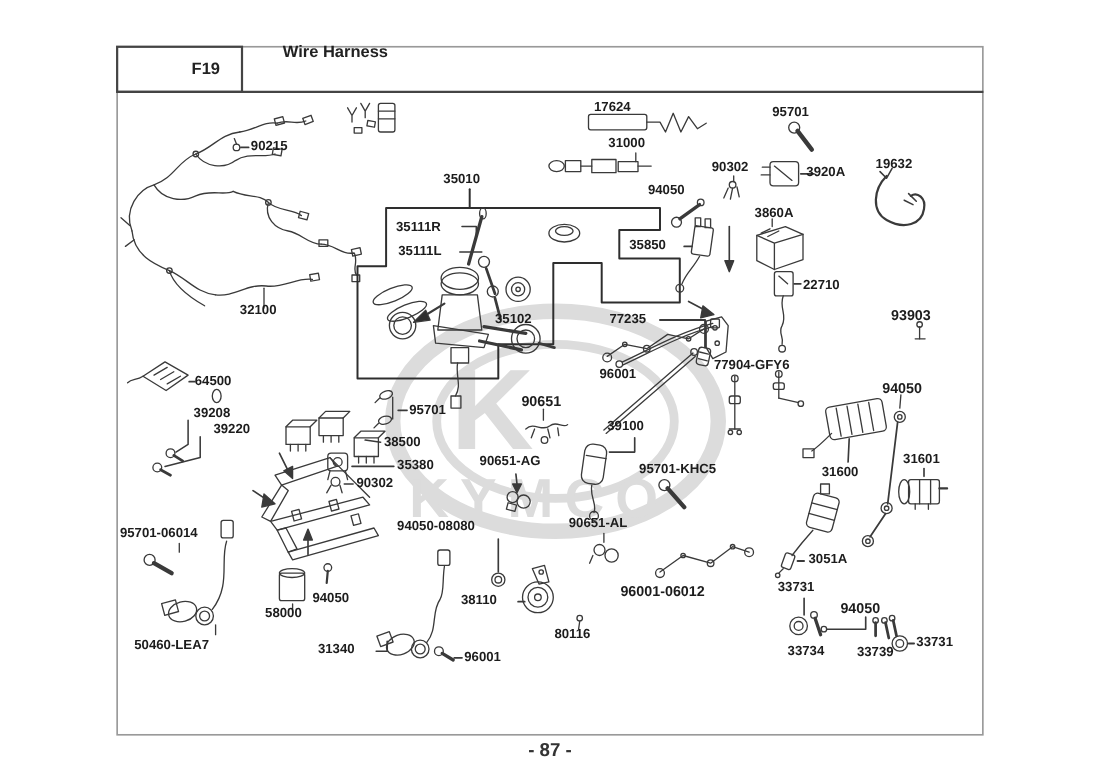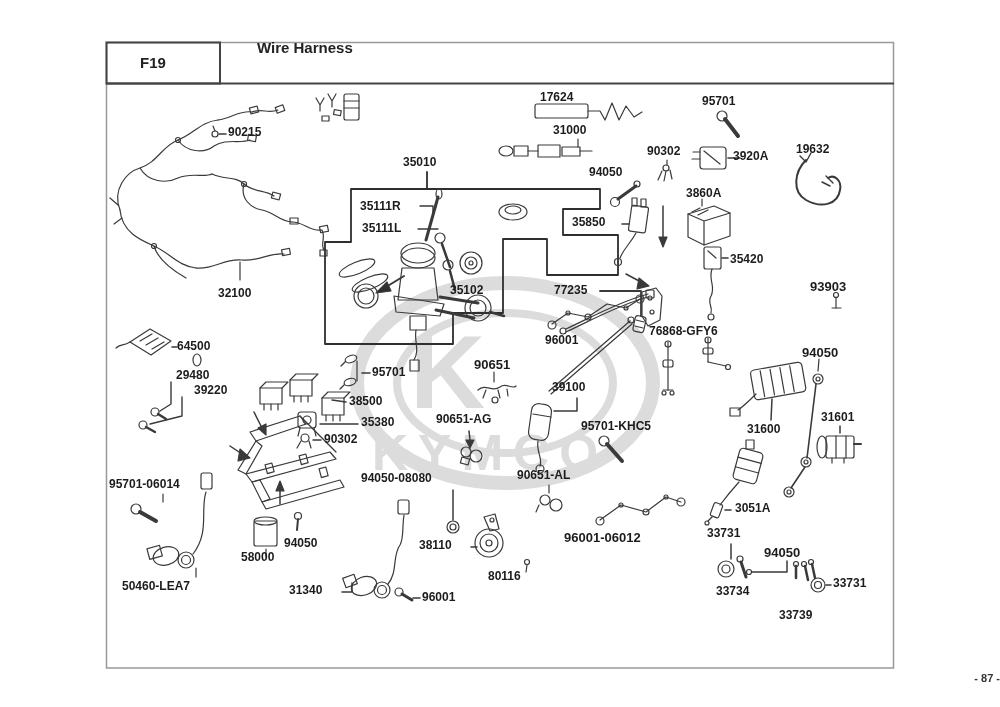--- a/index.html
+++ b/index.html
@@ -3,22 +3,22 @@
 <meta charset="utf-8">
 <style>
   html,body{margin:0;padding:0;background:#fff;}
   .page{position:relative;width:1000px;height:707px;background:#ffffff;overflow:hidden;
         font-family:"Liberation Sans",sans-serif;}
   svg{position:absolute;left:0;top:0;}
   .lbl{position:absolute;font-weight:bold;font-size:12px;line-height:1;color:#1c1c1c;
        white-space:nowrap;letter-spacing:0px;}
   .lbl.sm{font-size:13px;}
   .hdr{position:absolute;font-weight:bold;font-size:15px;color:#222;}
-  .ftr{position:absolute;font-weight:bold;font-size:11px;color:#333;left:0;width:1000px;
-       text-align:right;top:672px;}
+  .ftr{position:absolute;font-weight:bold;font-size:17px;color:#333;left:0;width:1000px;
+       text-align:center;top:672px;}
 </style>
 </head>
 <body>
 
 <div class="page">
 
 <svg width="1000" height="707" viewBox="0 0 1000 707">
 
   <g>
     <ellipse cx="505" cy="383" rx="148" ry="100" fill="none" stroke="#dcdcdc" stroke-width="14"></ellipse>
@@ -482,70 +482,70 @@
     </g>
 
     <g>
       <circle cx="818" cy="585" r="7"></circle>
           <circle cx="818" cy="585" r="3.5"></circle>
       <line x1="826" y1="585" x2="831" y2="585" stroke-width="1.6"></line>
     </g>
   </g>
 </svg>
 
-<div class="hdr" style="left:106px;top:54px;width:94px;text-align:center;">F19</div>
+<div class="hdr" style="left:106px;top:54px;width:94px;text-align:right;">F19</div>
 <div class="hdr" style="left:257px;top:39px;">Wire Harness</div>
 
 <div class="lbl" style="left:228px;top:126px">90215</div>
-<div class="lbl" style="left:218px;top:287px">32100</div>
+<div class="lbl" style="left:218px;top:275px">32100</div>
 <div class="lbl" style="left:403px;top:156px">35010</div>
 <div class="lbl" style="left:360px;top:200px">35111R</div>
 <div class="lbl" style="left:362px;top:222px">35111L</div>
 <div class="lbl" style="left:450px;top:284px">35102</div>
 <div class="lbl" style="left:540px;top:91px">17624</div>
 <div class="lbl" style="left:553px;top:124px">31000</div>
 <div class="lbl" style="left:702px;top:95px">95701</div>
 <div class="lbl" style="left:647px;top:145px">90302</div>
 <div class="lbl" style="left:733px;top:150px">3920A</div>
 <div class="lbl" style="left:796px;top:143px">19632</div>
 <div class="lbl" style="left:589px;top:166px">94050</div>
 <div class="lbl" style="left:686px;top:187px">3860A</div>
 <div class="lbl" style="left:572px;top:216px">35850</div>
-<div class="lbl" style="left:730px;top:253px">35420</div>
+<div class="lbl" style="left:730px;top:253px">22710</div>
 <div class="lbl sm" style="left:810px;top:280px">93903</div>
 <div class="lbl" style="left:554px;top:284px">77235</div>
-<div class="lbl" style="left:649px;top:325px">76868-GFY6</div>
+<div class="lbl" style="left:649px;top:325px">77904-GFY6</div>
 <div class="lbl" style="left:545px;top:334px">96001</div>
 <div class="lbl sm" style="left:474px;top:358px">90651</div>
 <div class="lbl" style="left:552px;top:381px">39100</div>
 <div class="lbl" style="left:436px;top:413px">90651-AG</div>
 <div class="lbl" style="left:581px;top:420px">95701-KHC5</div>
 <div class="lbl" style="left:372px;top:366px">95701</div>
 <div class="lbl" style="left:177px;top:340px">64500</div>
-<div class="lbl" style="left:176px;top:369px">29480</div>
+<div class="lbl" style="left:176px;top:369px">39208</div>
 <div class="lbl" style="left:194px;top:384px">39220</div>
 <div class="lbl" style="left:349px;top:395px">38500</div>
 <div class="lbl" style="left:361px;top:416px">35380</div>
 <div class="lbl" style="left:324px;top:433px">90302</div>
 <div class="lbl" style="left:109px;top:478px">95701-06014</div>
 <div class="lbl" style="left:122px;top:580px">50460-LEA7</div>
 <div class="lbl" style="left:241px;top:551px">58000</div>
 <div class="lbl" style="left:284px;top:537px">94050</div>
 <div class="lbl" style="left:289px;top:584px">31340</div>
 <div class="lbl" style="left:422px;top:591px">96001</div>
 <div class="lbl" style="left:361px;top:472px">94050-08080</div>
 <div class="lbl" style="left:419px;top:539px">38110</div>
 <div class="lbl" style="left:517px;top:469px">90651-AL</div>
 <div class="lbl sm" style="left:564px;top:531px">96001-06012</div>
-<div class="lbl" style="left:488px;top:570px">80116</div>
+<div class="lbl" style="left:504px;top:570px">80116</div>
 <div class="lbl" style="left:735px;top:502px">3051A</div>
 <div class="lbl" style="left:707px;top:527px">33731</div>
 <div class="lbl sm" style="left:764px;top:546px">94050</div>
 <div class="lbl" style="left:716px;top:585px">33734</div>
-<div class="lbl" style="left:779px;top:609px">33739</div>
+<div class="lbl" style="left:779px;top:586px">33739</div>
 <div class="lbl" style="left:833px;top:577px">33731</div>
 <div class="lbl sm" style="left:802px;top:346px">94050</div>
 <div class="lbl" style="left:747px;top:423px">31600</div>
 <div class="lbl" style="left:821px;top:411px">31601</div>
 
 <div class="ftr">- 87 -</div>
 
 </div>
 
 </body></html>

